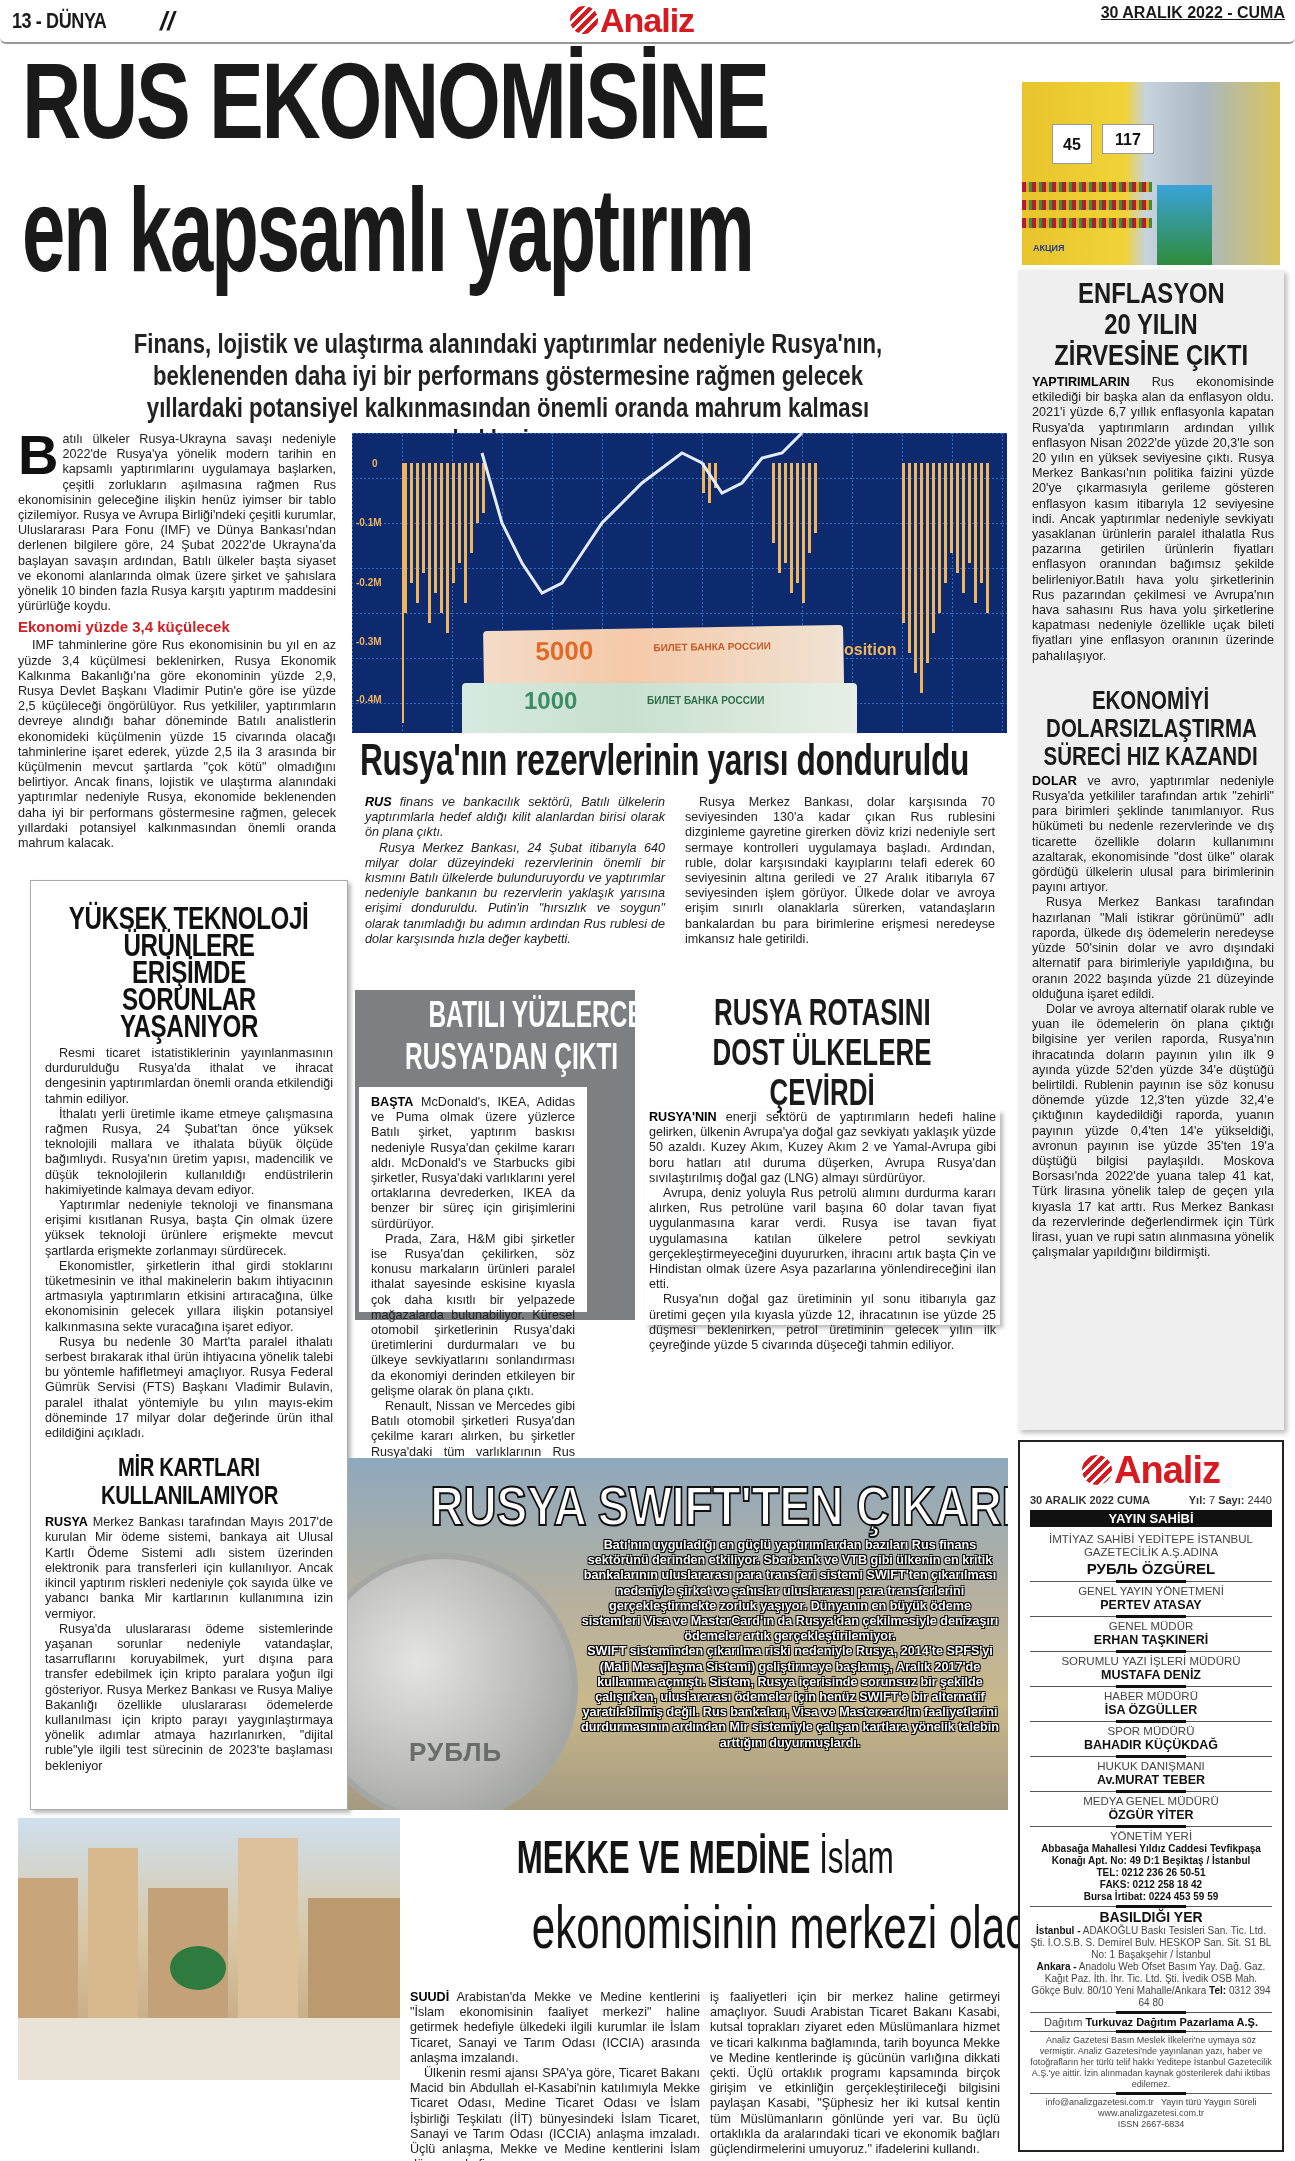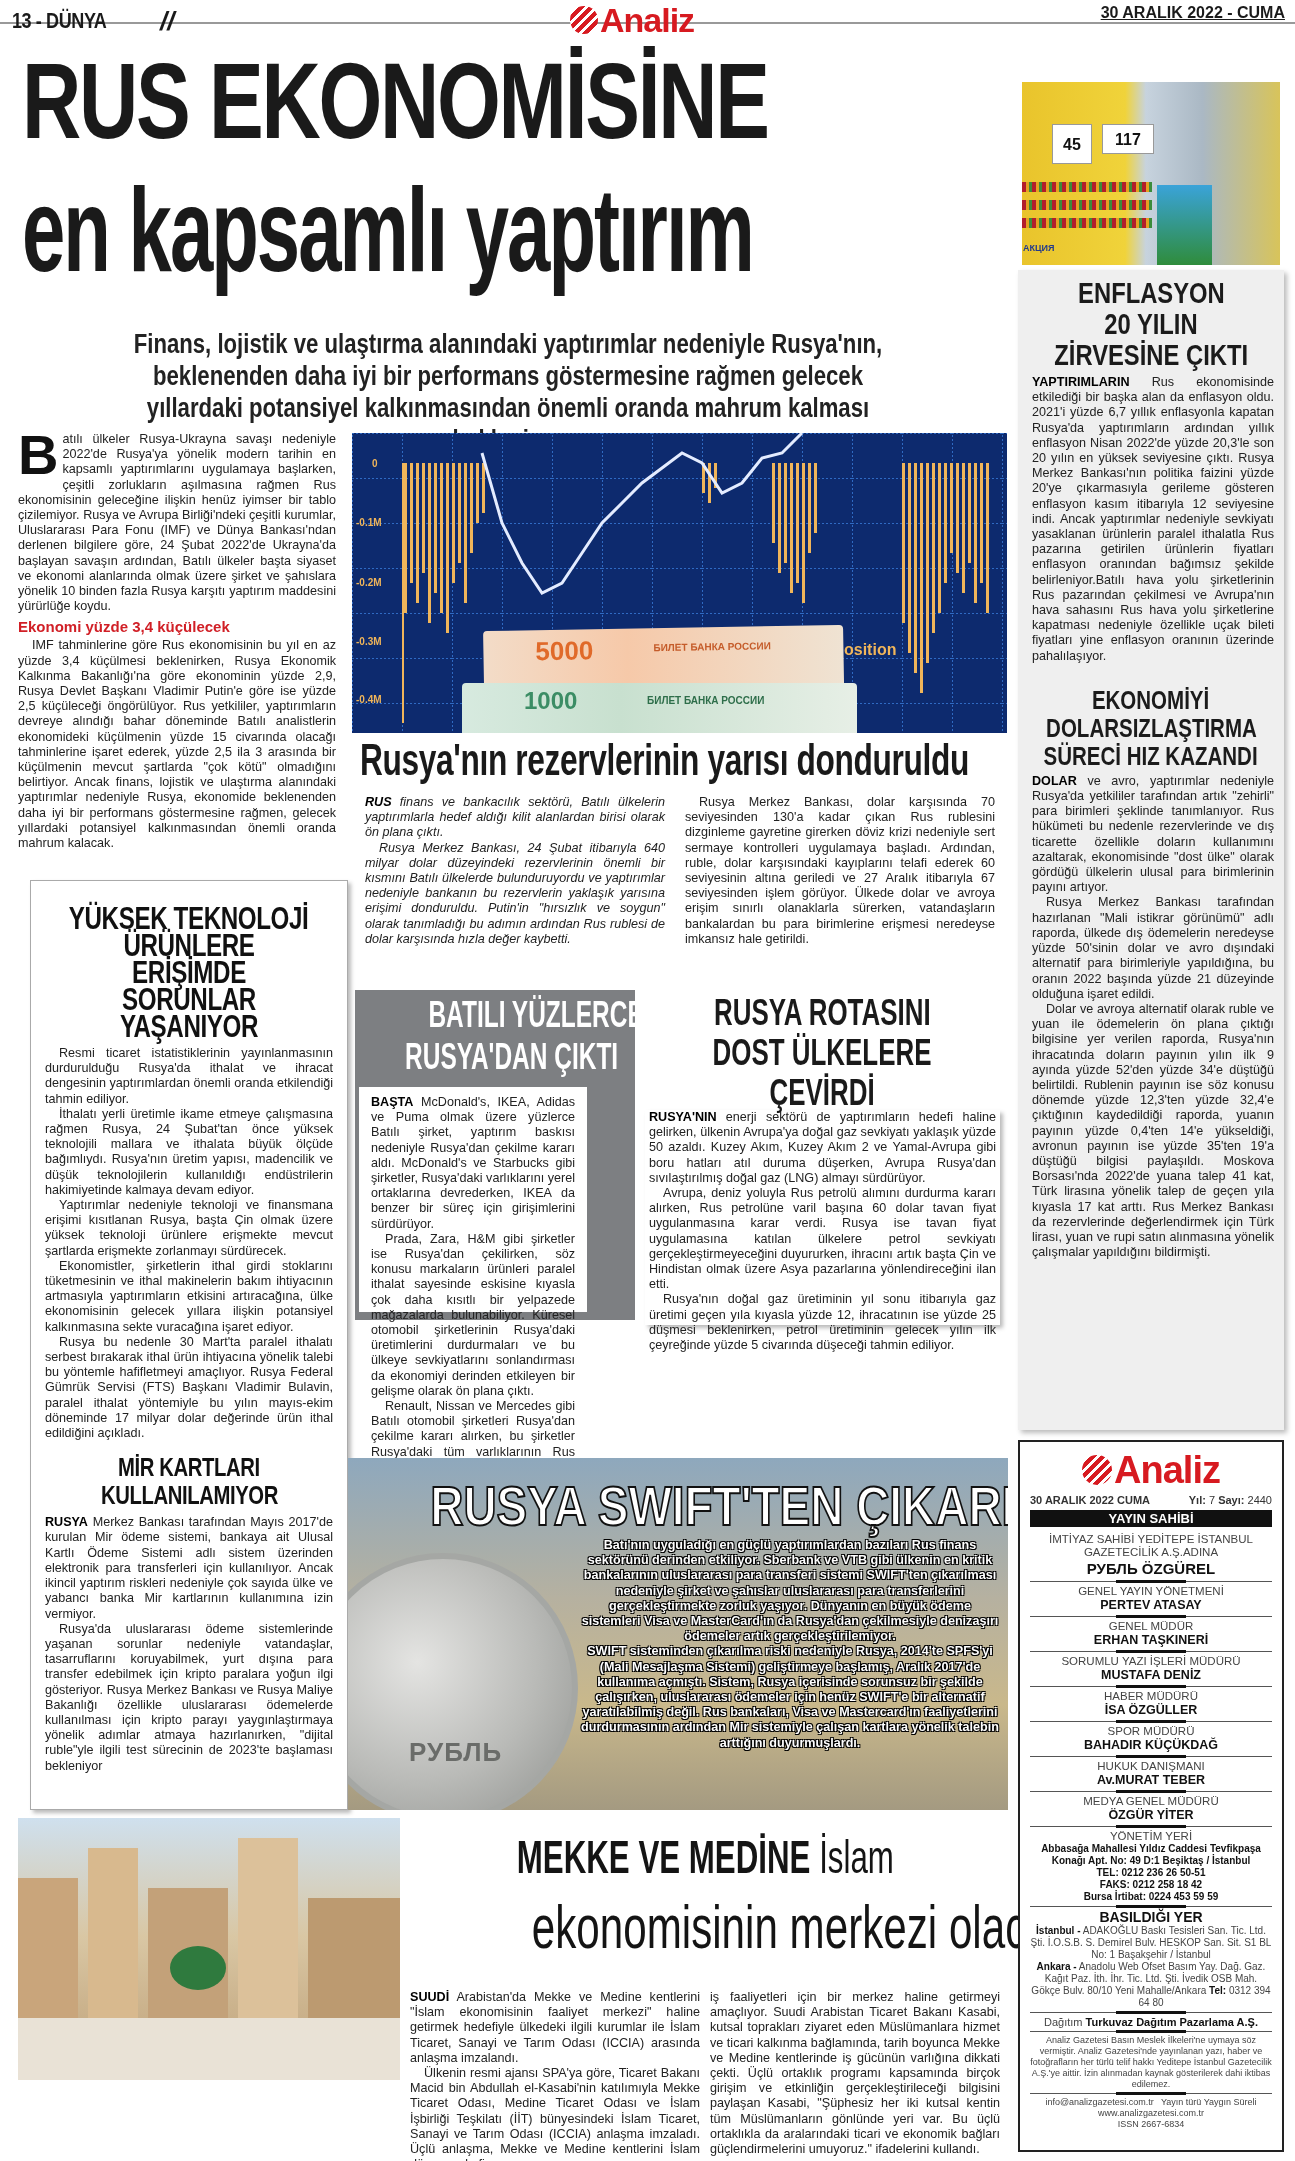--- a/index.html
+++ b/index.html
@@ -5,39 +5,39 @@
   * { box-sizing: border-box; margin: 0; padding: 0; }
   html, body { width: 1295px; height: 2161px; background: #fff; overflow: hidden; }
   body { font-family: "Liberation Sans", sans-serif; color: #1a1a1a; position: relative; }
   .abs { position: absolute; }
   .body-text { font-family: "Liberation Sans", sans-serif; font-size: 12.6px; line-height: 15.2px; color: #222; text-align: justify; }
   .body-text p { text-indent: 14px; }
   .body-text p.noindent { text-indent: 0; }
   .lead { font-weight: bold; color: #000; }
 
   
-  #topbar { left: 0; top: 0; width: 1295px; height: 24px; border-bottom: 2px solid #999; }
+  #topbar { left: 0; top: 0; width: 1295px; height: 44px; border-bottom: 2px solid #999; border-radius: 6px; }
   #page-label { left: 12px; top: 8px; font-size: 22px; font-weight: bold; letter-spacing: -0.5px; transform: scaleX(0.82); transform-origin: left top; }
   #slashes { left: 160px; top: 6px; font-size: 26px; font-weight: bold; font-style: italic; }
   #logo { left: 570px; top: 4px; height: 32px; display: flex; align-items: center; }
   .logo-swirl { width: 28px; height: 28px; border-radius: 50%; background: repeating-linear-gradient(135deg, #d71a20 0 4px, #fff 4px 7px); margin-right: 2px; }
   .logo-text { font-size: 34px; font-weight: bold; color: #d71a20; letter-spacing: -1px; line-height: 32px; }
   #date-top { right: 10px; top: 4px; font-size: 16px; font-weight: bold; text-decoration: underline; }
 
   
   #headline1 { left: 22px; top: 46px; font-size: 108px; line-height: 110px; font-weight: bold; letter-spacing: -3px; transform: scaleX(0.76); transform-origin: left top; white-space: nowrap; }
   #headline2 { left: 22px; top: 170px; font-size: 118px; line-height: 120px; font-weight: bold; letter-spacing: -3px; transform: scaleX(0.66); transform-origin: left top; white-space: nowrap; }
   #subhead { left: 18px; top: 328px; width: 980px; font-size: 27px; line-height: 32px; font-weight: bold; text-align: center; color: #222; }
   #subhead span { display: inline-block; transform: scaleX(0.82); }
 
   
   #right-photo { left: 1022px; top: 82px; width: 258px; height: 183px; background: linear-gradient(90deg, #e9c42c 0%, #f0d33a 40%, #c7d3de 48%, #aab8c4 70%, #d8c45a 100%); overflow: hidden; }
   .rp-sign { position: absolute; background: #fff; border: 1px solid #999; font-weight: bold; color: #111; text-align: center; }
   .rp-shelf { position: absolute; height: 10px; background: repeating-linear-gradient(90deg, #b21e2c 0 4px, #e6a121 4px 7px, #3b8c3c 7px 10px); }
-  .rp-akcia { position: absolute; left: 1px; bottom: 12px; width: 130px; font-size: 9px; font-weight: bold; color: #233b8c; }
+  .rp-akcia { position: absolute; left: 11px; bottom: 12px; width: 130px; font-size: 9px; font-weight: bold; color: #233b8c; }
   .rp-water { position: absolute; left: 135px; bottom: 0; width: 55px; height: 80px; background: linear-gradient(#3aa3d9, #2f8c3b); }
 
   
   #right-panel { left: 1018px; top: 270px; width: 266px; height: 1160px; background: #efefef; box-shadow: 3px 3px 5px #bbb; }
   .r-title { font-weight: bold; text-align: center; color: #1b1b1b; }
   .r-title span { display: inline-block; transform: scaleX(0.82); }
 
   
   #intro { left: 18px; top: 432px; width: 318px; }
   .dropcap { float: left; font-size: 56px; line-height: 46px; font-weight: bold; margin: 0 4px 0 0; color: #111; }

